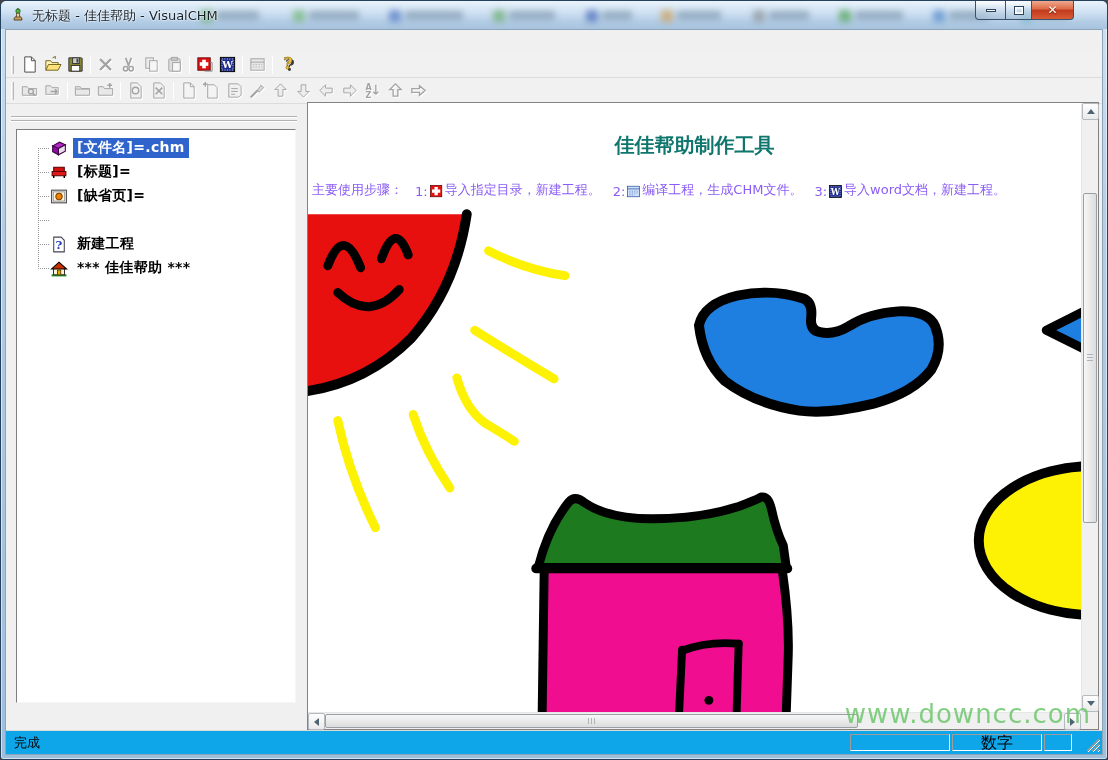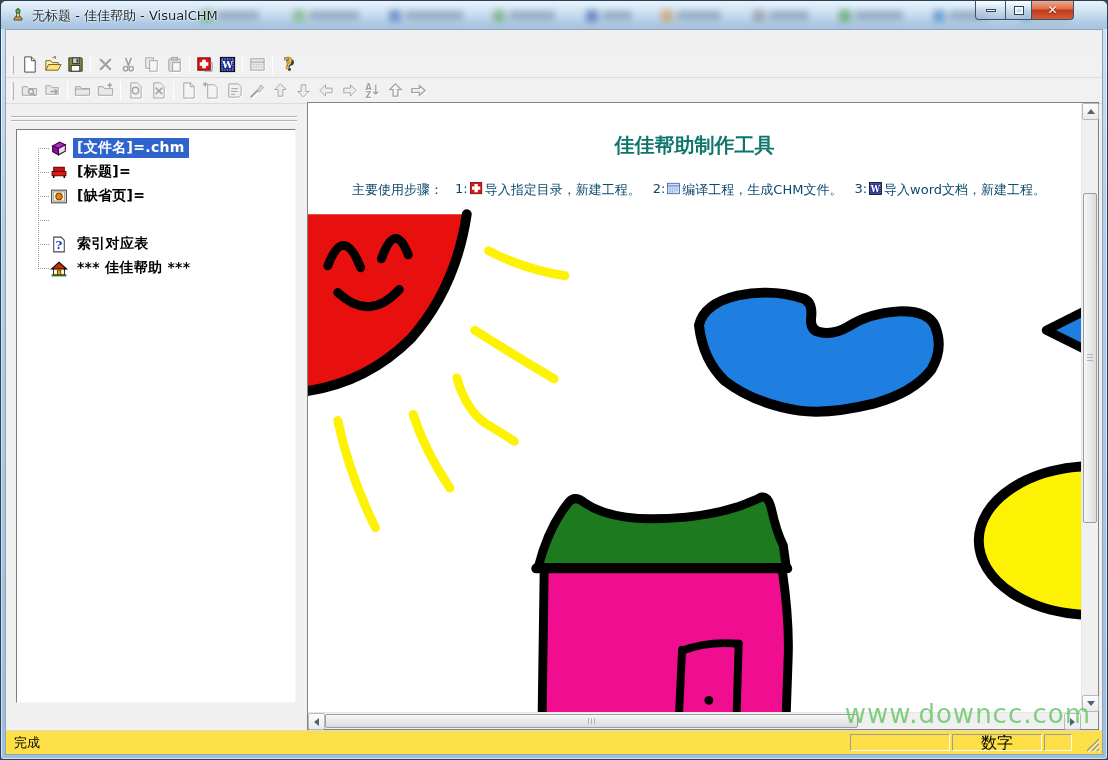--- a/index.html
+++ b/index.html
@@ -46,40 +46,40 @@
   .sel .tree-label{background:#2f64cd;color:#fff;}
   .tabs{position:absolute;left:8px;bottom:3px;height:23px;display:flex;align-items:flex-start;font-family:"DejaVu Sans Mono",monospace;font-size:12px;}
   .tab{background:#f0f0f0;border:1px solid #6e6e6e;border-top:none;border-radius:0 0 3px 3px;padding:2px 8px 3px;margin-right:2px;}
   .tab.active{height:21px;padding-top:4px;box-shadow:1px 1px 0 #fff inset;}
   .tab:not(.active){height:18px;margin-top:0;background:#ededed;}
   
   .content{position:absolute;left:301px;top:-2px;right:3px;bottom:0;background:#fff;border:1px solid #828282;}
   .page{position:absolute;left:0;top:0;right:17px;bottom:17px;overflow:hidden;background:#fff;}
   .page-title{position:absolute;top:3px;width:100%;text-align:center;font-size:20px;font-weight:bold;color:#0f766e;margin-top:26px;}
   .page-sub{position:absolute;top:43px;width:100%;text-align:center;font-size:14px;color:#000;}
-  .steps{position:absolute;top:78px;left:4px;display:flex;align-items:flex-start;font-size:13px;color:#0c4a6e;white-space:nowrap;margin-left:40px;}
+  .steps{position:absolute;top:78px;left:4px;display:flex;align-items:flex-end;font-size:13px;color:#8b5cf6;white-space:nowrap;}
   .steps .gap{width:12px;}
   .inline-ic{width:15px;height:15px;margin:0 1px;flex:none;}
   svg.drawing{position:absolute;inset:0;}
   
   .vscroll{position:absolute;top:0;right:0;width:17px;bottom:17px;background:#f0f0f0;border-left:1px solid #e6e6e6;}
   .hscroll{position:absolute;left:0;bottom:0;right:17px;height:17px;background:#f0f0f0;border-top:1px solid #e6e6e6;}
   .corner{position:absolute;right:0;bottom:0;width:17px;height:17px;background:#f0f0f0;}
   .sb-btn{position:absolute;width:17px;height:17px;background:linear-gradient(180deg,#fefefe,#eaeaea);border:1px solid #b5babe;border-radius:2px;display:flex;align-items:center;justify-content:center;}
   .tri{width:0;height:0;}
   .tri-up{border-left:4px solid transparent;border-right:4px solid transparent;border-bottom:5px solid #4e6473;}
   .tri-down{border-left:4px solid transparent;border-right:4px solid transparent;border-top:5px solid #4e6473;}
   .tri-left{border-top:4px solid transparent;border-bottom:4px solid transparent;border-right:5px solid #4e6473;}
   .tri-right{border-top:4px solid transparent;border-bottom:4px solid transparent;border-left:5px solid #4e6473;}
   .thumb-v{position:absolute;left:1px;width:14px;top:90px;height:330px;background:linear-gradient(90deg,#f7f7f7,#dcdcdc);border:1px solid #999fa4;border-radius:2px;}
   .thumb-v::after{content:"";position:absolute;left:3px;right:3px;top:50%;margin-top:-4px;height:8px;background:repeating-linear-gradient(180deg,#aeb4b9 0 1px,transparent 1px 3px);}
   .thumb-h{position:absolute;top:1px;height:14px;left:17px;width:533px;background:linear-gradient(180deg,#f7f7f7,#dcdcdc);border:1px solid #999fa4;border-radius:2px;}
   .thumb-h::after{content:"";position:absolute;top:3px;bottom:3px;left:50%;margin-left:-4px;width:8px;background:repeating-linear-gradient(90deg,#aeb4b9 0 1px,transparent 1px 3px);}
   
-  .statusbar{position:absolute;left:0;right:0;bottom:0;height:24px;background:#fde047;border-top:1px solid #dadada;font-size:13px;color:#000;}
+  .statusbar{position:absolute;left:0;right:0;bottom:0;height:24px;background:#0ea5e9;border-top:1px solid #dadada;font-size:13px;color:#000;}
   .status-msg{position:absolute;left:8px;top:3px;}
   .s-cell{position:absolute;top:3px;height:17px;border:1px solid;border-color:#9d9d9d #fcfcfc #fcfcfc #9d9d9d;text-align:center;line-height:15px;font-size:16px;}
   .cellA{right:152px;width:100px;} .cellB{right:60px;width:90px;} .cellC{right:30px;width:28px;}
   .resize-grip{position:absolute;right:2px;bottom:2px;width:14px;height:14px;}
   
   .watermark{position:absolute;right:16px;top:698px;z-index:60;pointer-events:none;text-align:right;line-height:1;}
   .wm1{font-size:29px;font-weight:bold;color:rgba(108,199,108,.88);letter-spacing:3px;text-shadow:0 0 1px rgba(255,255,255,.8);}
   .wm-arrow{display:inline-block;width:0;height:0;border-top:6px solid transparent;border-bottom:6px solid transparent;border-left:8px solid #2a2a2a;margin-left:2px;opacity:.85;}
   .wm2{font-size:26px;color:rgba(108,199,108,.85);letter-spacing:1px;margin-top:2px;}
 </style>
@@ -379,21 +379,21 @@
                   <rect x="3.6" y="4.6" width="10.8" height="8.8" fill="#fdf6dd" stroke="#999"></rect>
                   <circle cx="9" cy="9" r="3" fill="#ef8000" stroke="#7c3f00"></circle>
                 </svg>
             <span class="tree-label">[缺省页]=</span>
           </div>
           <div class="tree-row" style="top:102px">
             <svg class="tree-icon" viewBox="0 0 18 18">
                   <path d="M4 2h7l3 3v11H4z" fill="#fff" stroke="#445"></path>
                   <text x="9" y="13.5" font-size="11" font-weight="bold" fill="#2040c0" text-anchor="middle" font-family="DejaVu Serif,serif">?</text>
                 </svg>
-            <span class="tree-label">索引对应表</span>
+            <span class="tree-label">新建工程</span>
           </div>
           <div class="tree-row" style="top:126px">
             <svg class="tree-icon" viewBox="0 0 18 18">
                   <path d="M2 15.5h14" stroke="#1e8a1e" stroke-width="2"></path>
                   <path d="M3.8 9L9 4.5 14.2 9v6H3.8z" fill="#fff6dd" stroke="#333"></path>
                   <path d="M1.8 9.5L9 3l7.2 6.5z" fill="#c83000" stroke="#000"></path>
                   <rect x="7.6" y="10.5" width="3" height="4.5" fill="#f0b000" stroke="#6b4a00"></rect>
                 </svg>
             <span class="tree-label">*** 佳佳帮助 ***</span>
           </div>

